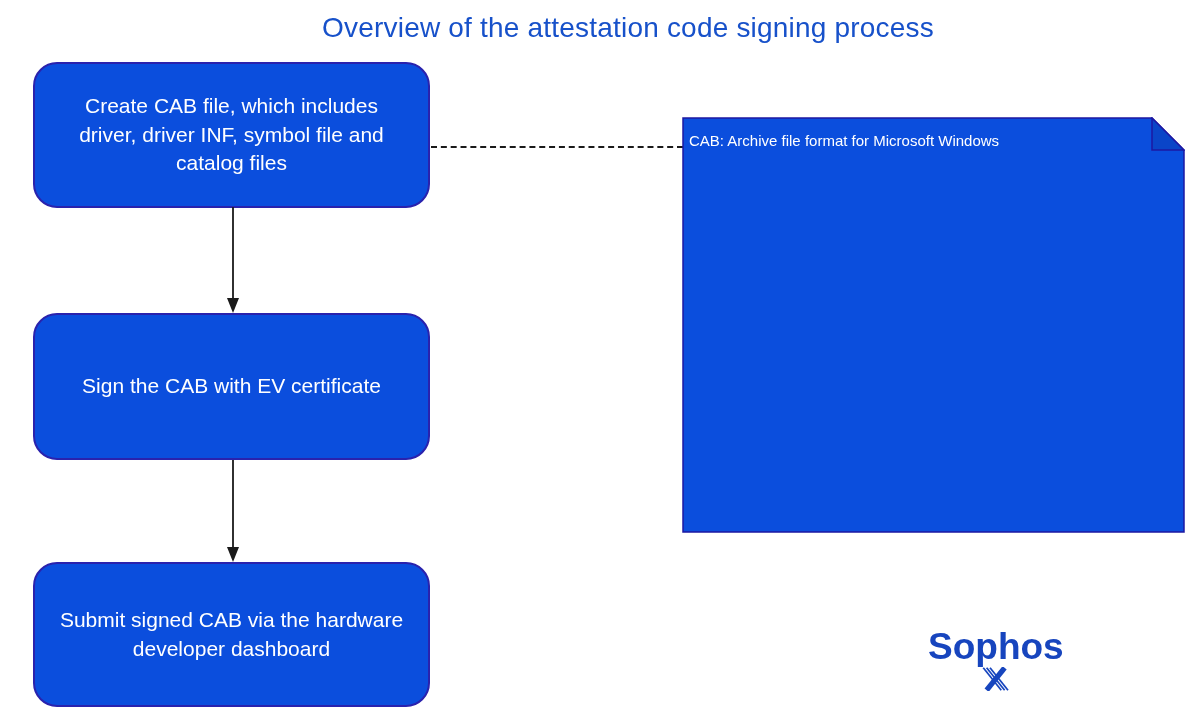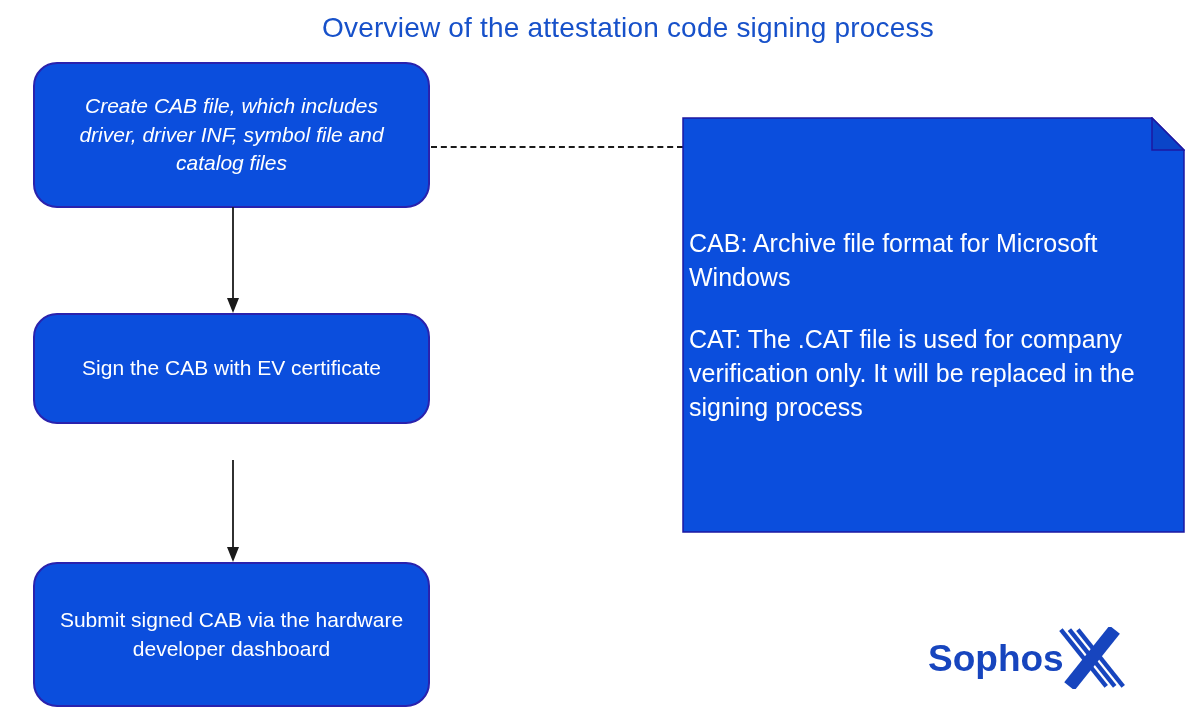--- a/index.html
+++ b/index.html
@@ -15,48 +15,48 @@
   }
   .step{
     position:absolute;left:33px;width:397px;box-sizing:border-box;
     background:var(--shape_fill,#0b4edd);
     border:2px solid var(--shape_border,#2a22ad);
     border-radius:24px;color:var(--shape_text,#fff);
     display:flex;align-items:center;justify-content:center;text-align:center;
     font-size:21px;line-height:1.36;
   }
   #step-1{top:62px;height:146px;}
-  #step-2{top:313px;height:111px;}
+  #step-2{top:313px;height:147px;}
   #step-3{top:562px;height:145px;}
-  #step-1 .step-label{max-width:352px;font-style:italic;}
+  #step-1 .step-label{max-width:352px;}
   #step-2 .step-label{max-width:370px;}
   #step-3 .step-label{max-width:392px;}
   .arrow{position:absolute;left:225px;width:16px;}
   #arrow-1{top:207px;height:106px;}
   #arrow-2{top:460px;height:102px;}
   .arrow line{stroke:var(--connector,#1a1a1a);stroke-width:1.8;}
   .arrow polygon{fill:var(--connector,#1a1a1a);}
   .dashed-connector{
     position:absolute;top:146px;left:431px;width:252px;height:0;
     border-top:2px dashed var(--connector,#1a1a1a);
   }
   .note{position:absolute;left:682px;top:117px;width:503px;height:416px;}
   .note svg{position:absolute;inset:0;}
   .note-shape{fill:var(--shape_fill,#0b4edd);stroke:var(--note_border,#1d18a2);stroke-width:1.5;}
   .note-fold{fill:var(--fold_fill,#0a45c8);stroke:var(--note_border,#1d18a2);stroke-width:1.5;}
   .note-text{
     position:absolute;inset:0;padding:0 2px 0 7px;box-sizing:border-box;
-    display:flex;flex-direction:column;justify-content:center;
-    color:var(--shape_text,#fff);font-size:25px;line-height:1.36;text-align:left;
+    display:flex;flex-direction:column;
+    color:var(--shape_text,#fff);font-size:15px;line-height:1.36;text-align:left;
   }
   .note-text p{margin:14px 0;}
   .logo{
     position:absolute;left:928px;top:626px;height:66px;
     display:flex;align-items:center;color:var(--logo,#1745be);
-    font-size:37px;font-weight:bold;letter-spacing:0;
+    font-size:37px;font-weight:bold;letter-spacing:0;flex-direction:column;
   }
   .logo-x{width:68px;height:62px;margin:0 -5px;position:relative;top:-1px;}
   .logo-x line{stroke:var(--logo,#1745be);}
   .xo-stripe{stroke-width:4.6;}
   .xo-bar{stroke-width:14;}
 </style>
 </head>
 <body>
 
 <div id="stage">
@@ -87,21 +87,20 @@
 
   <div class="dashed-connector"></div>
 
   <div class="note">
     <svg viewBox="0 0 503 416" aria-hidden="true">
       <path class="note-shape" d="M1,1 H470 L502,33 V415 H1 Z"></path>
       <path class="note-fold" d="M470,1 V33 H502 Z"></path>
     </svg>
     <div class="note-text">
       <p>CAB: Archive file format for Microsoft Windows</p>
-      <p>CAT: The .CAT file is used for company verification only. It will be replaced in the signing process</p>
     </div>
   </div>
 
   <div class="logo">
     <span>Sophos</span>
     <svg class="logo-x" viewBox="0 0 72 64" aria-hidden="true">
       <line class="xo-stripe" x1="2" y1="2" x2="50" y2="62"></line>
       <line class="xo-stripe" x1="11" y1="2" x2="59" y2="62"></line>
       <line class="xo-stripe" x1="20" y1="2" x2="68" y2="62"></line>
       <line class="xo-bar" x1="11" y1="62" x2="59" y2="2"></line>

